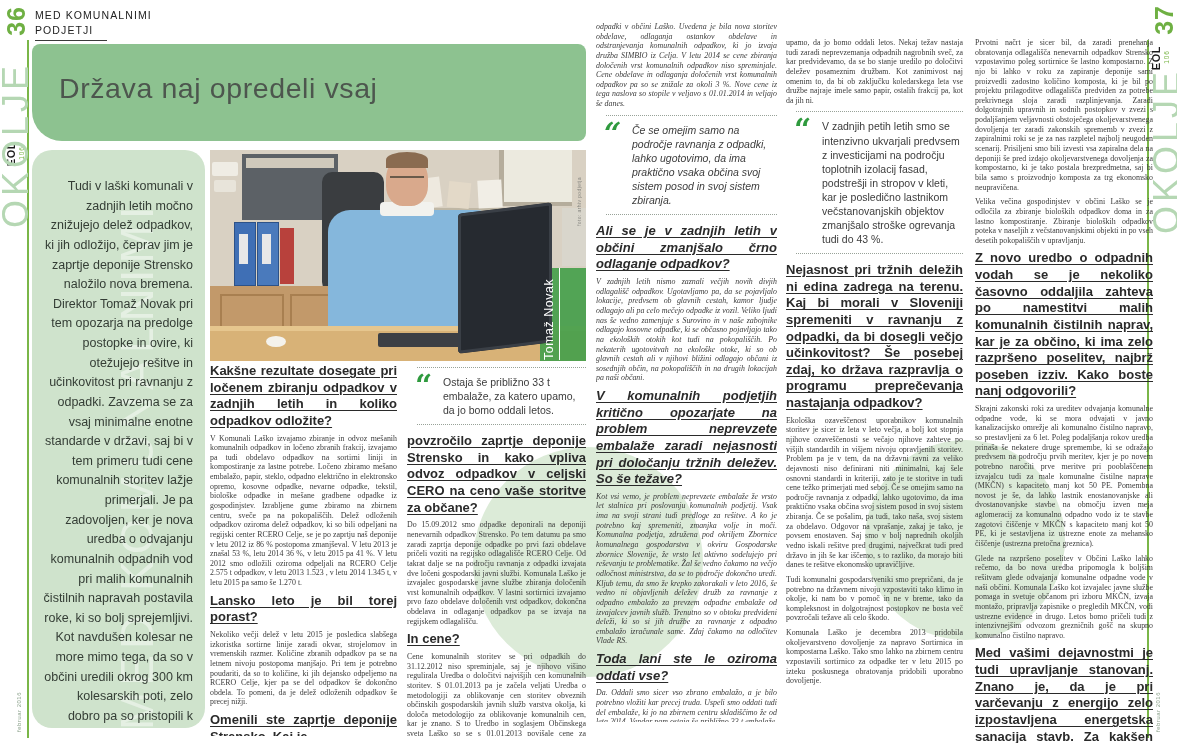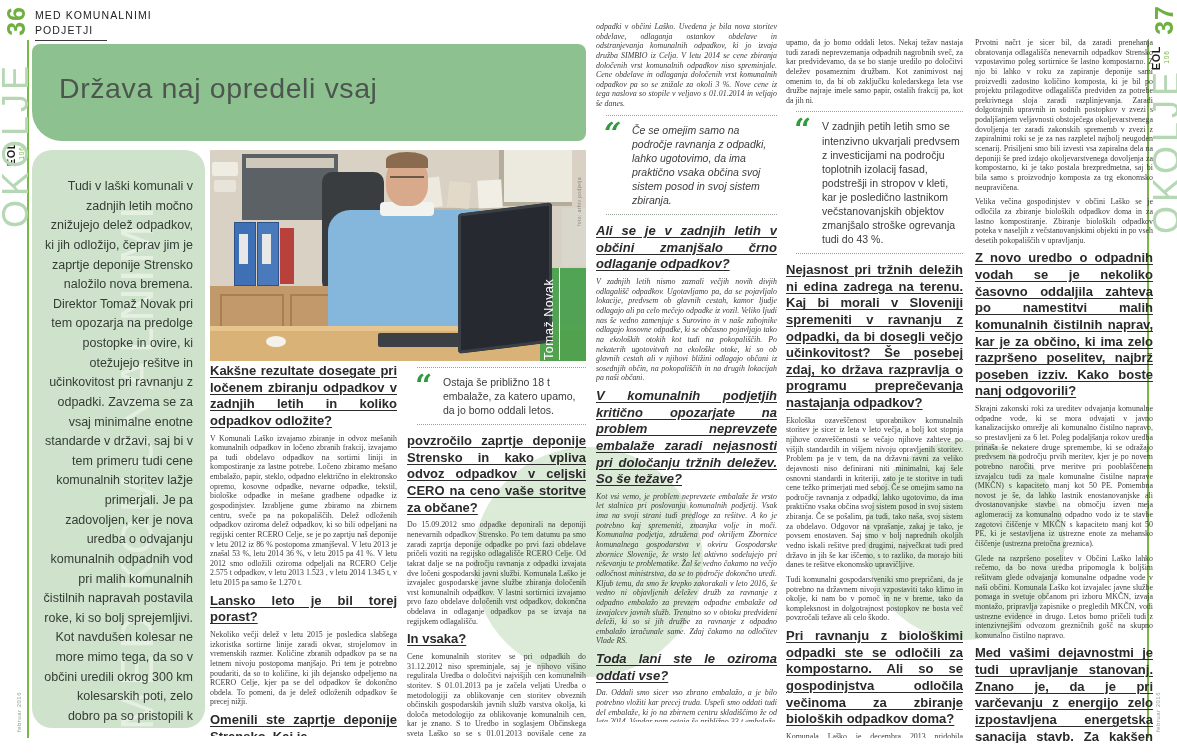--- a/index.html
+++ b/index.html
@@ -166,25 +166,25 @@
   <p class="qq">Kakšne rezultate dosegate pri ločenem zbiranju odpadkov v zadnjih letih in koliko odpadkov odložite?</p>
   <p class="p">V Komunali Laško izvajamo zbiranje in odvoz mešanih komunalnih odpadkov in ločeno zbranih frakcij, izvajamo pa tudi obdelavo odpadkov na sortirni liniji in kompostiranje za lastne potrebe. Ločeno zbiramo mešano embalažo, papir, steklo, odpadno električno in elektronsko opremo, kosovne odpadke, nevarne odpadke, tekstil, biološke odpadke in mešane gradbene odpadke iz gospodinjstev. Izrabljene gume zbiramo na zbirnem centru, sveče pa na pokopališčih. Delež odloženih odpadkov oziroma delež odpadkov, ki so bili odpeljani na regijski center RCERO Celje, se je po zaprtju naš deponije v letu 2012 iz 86 % postopoma zmanjševal. V letu 2013 je znašal 53 %, letu 2014 36 %, v letu 2015 pa 41 %. V letu 2012 smo odložili oziroma odpeljali na RCERO Celje 2.575 t odpadkov, v letu 2013 1.523 , v letu 2014 1.345 t, v letu 2015 pa samo še 1.270 t.</p>
   <p class="qq">Lansko leto je bil torej porast?</p>
   <p class="p">Nekoliko večji delež v letu 2015 je posledica slabšega izkoristka sortirne linije zaradi okvar, strojelomov in vremenskih razmer. Količine zbranih odpadkov pa se na letnem nivoju postopoma manjšajo. Pri tem je potrebno poudariti, da so to količine, ki jih dejansko odpeljemo na RCERO Celje, kjer pa se del odpadkov še dokončno obdela. To pomeni, da je delež odloženih odpadkov še precej nižji.</p>
   <p class="qq">Omenili ste zaprtje deponije Strensko. Kaj je</p>
 </div>
 
 <div class="abs col" style="left:407px;top:361px;width:179px;height:375px;">
   <div class="quote">
     <span class="qmark">“</span>
-    <p class="qtext">Ostaja še približno 18 t embalaže, za katero upamo, da jo bomo oddali letos.</p>
+    <p class="qtext">Ostaja še približno 33 t embalaže, za katero upamo, da jo bomo oddali letos.</p>
   </div>
   <p class="qq">povzročilo zaprtje deponije Strensko in kako vpliva odvoz odpadkov v celjski CERO na ceno vaše storitve za občane?</p>
   <p class="p">Do 15.09.2012 smo odpadke deponirali na deponiji nenevarnih odpadkov Strensko. Po tem datumu pa smo zaradi zaprtja deponije odpadke po prvi fazi obdelave pričeli voziti na regijsko odlagališče RCERO Celje. Od takrat dalje se na področju ravnanja z odpadki izvajata dve ločeni gospodarski javni službi. Komunala Laško je izvajalec gospodarske javne službe zbiranja določenih vrst komunalnih odpadkov. V lastni sortirnici izvajamo prvo fazo obdelave določenih vrst odpadkov, dokončna obdelava in odlaganje odpadkov pa se izvaja na regijskem odlagališču.</p>
-  <p class="qq">In vsaka?</p>
+  <p class="qq">In cene?</p>
   <p class="p">Cene komunalnih storitev se pri odpadkih do 31.12.2012 niso spreminjale, saj je njihovo višino regulirala Uredba o določitvi najvišjih cen komunalnih storitev. S 01.01.2013 pa je začela veljati Uredba o metodologiji za oblikovanje cen storitev obveznih občinskih gospodarskih javnih služb varstva okolja, ki določa metodologijo za oblikovanje komunalnih cen, kar je znano. S to Uredbo in soglasjem Občinskega sveta Laško so se s 01.01.2013 povišale cene za ravnanje z</p>
 </div>
 
 <div class="abs col" style="left:596px;top:22px;width:181px;height:700px;font-style:italic;">
   <p class="p">odpadki v občini Laško. Uvedena je bila nova storitev obdelave, odlaganja ostankov obdelave in odstranjevanja komunalnih odpadkov, ki jo izvaja družba SIMBIO iz Celja. V letu 2014 se cene zbiranja določenih vrst komunalnih odpadkov niso spreminjale. Cene obdelave in odlaganja določenih vrst komunalnih odpadkov pa so se znižale za okoli 3 %. Nove cene iz tega naslova so stopile v veljavo s 01.01.2014 in veljajo še danes.</p>
   <div class="quote">
     <span class="qmark">“</span>
     <p class="qtext">Če se omejim samo na področje ravnanja z odpadki, lahko ugotovimo, da ima praktično vsaka občina svoj sistem posod in svoj sistem zbiranja.</p>
   </div>
   <p class="qq">Ali se je v zadnjih letih v občini zmanjšalo črno odlaganje odpadkov?</p>
@@ -197,21 +197,20 @@
 
 <div class="abs col" style="left:786px;top:38px;width:177px;height:700px;">
   <p class="p">upamo, da jo bomo oddali letos. Nekaj težav nastaja tudi zaradi neprevzemanja odpadnih nagrobnih sveč, za kar predvidevamo, da se bo stanje uredilo po določitvi deležev posameznim družbam. Kot zanimivost naj omenim to, da bi ob zaključku koledarskega leta vse družbe najraje imele samo papir, ostalih frakcij pa, kot da jih ni.</p>
   <div class="quote">
     <span class="qmark">“</span>
     <p class="qtext">V zadnjih petih letih smo se intenzivno ukvarjali predvsem z investicijami na področju toplotnih izolacij fasad, podstrešji in stropov v kleti, kar je posledično lastnikom večstanovanjskih objektov zmanjšalo stroške ogrevanja tudi do 43 %.</p>
   </div>
   <p class="qq">Nejasnost pri tržnih deležih ni edina zadrega na terenu. Kaj bi morali v Sloveniji spremeniti v ravnanju z odpadki, da bi dosegli večjo učinkovitost? Še posebej zdaj, ko država razpravlja o programu preprečevanja nastajanja odpadkov?</p>
   <p class="p">Ekološka ozaveščenost uporabnikov komunalnih storitev je sicer iz leta v leto večja, a bolj kot stopnja njihove ozaveščenosti se večajo njihove zahteve po višjih standardih in višjem nivoju opravljenih storitev. Problem pa je v tem, da na državni ravni za veliko dejavnosti niso definirani niti minimalni, kaj šele osnovni standardi in kriteriji, zato je te storitve in tudi cene težko primerjati med seboj. Če se omejim samo na področje ravnanja z odpadki, lahko ugotovimo, da ima praktično vsaka občina svoj sistem posod in svoj sistem zbiranja. Če se pošalim, pa tudi, tako naša, svoj sistem za obdelavo. Odgovor na vprašanje, zakaj je tako, je povsem enostaven. Saj smo v bolj naprednih okoljih vedno iskali rešitve pred drugimi, največkrat tudi pred državo in jih še kar iščemo, s to razliko, da morajo biti danes te rešitve ekonomsko upravičljive.</p>
   <p class="p">Tudi komunalni gospodarstveniki smo prepričani, da je potrebno na državnem nivoju vzpostaviti tako klimo in okolje, ki nam bo v pomoč in ne v breme, tako da kompleksnost in dolgotrajnost postopkov ne bosta več povzročali težave ali celo škodo.</p>
-  <p class="qq">Pri ravnanju z biološkimi odpadki ste se odločili za kompostarno. Ali so se gospodinjstva odločila večinoma za zbiranje bioloških odpadkov doma?</p>
   <p class="p">Komunala Laško je decembra 2013 pridobila okoljevarstveno dovoljenje za napravo Sortirnica in kompostarna Laško. Tako smo lahko na zbirnem centru vzpostavili sortirnico za odpadke ter v letu 2015 po izteku poskusnega obratovanja pridobili uporabno dovoljenje.</p>
 </div>
 
 <div class="abs col" style="left:975px;top:38px;width:178px;height:705px;">
   <p class="p">Prvotni načrt je sicer bil, da zaradi prenehanja obratovanja odlagališča nenevarnih odpadkov Strensko vzpostavimo poleg sortirnice še lastno kompostarno. Z njo bi lahko v roku za zapiranje deponije sami proizvedli zadostno količino komposta, ki je bil po projektu prilagoditve odlagališča predviden za potrebe prekrivnega sloja zaradi razplinjevanja. Zaradi dolgotrajnih upravnih in sodnih postopkov v zvezi s podaljšanjem veljavnosti obstoječega okoljevarstvenega dovoljenja ter zaradi zakonskih sprememb v zvezi z zapiralnimi roki se je za nas razpletel najbolj neugoden scenarij. Prisiljeni smo bili izvesti vsa zapiralna dela na deponiji še pred izdajo okoljevarstvenega dovoljenja za kompostarno, ki je tako postala brezpredmetna, saj bi bila samo s proizvodnjo komposta za trg ekonomsko neupravičena.</p>
   <p class="p">Velika večina gospodinjstev v občini Laško se je odločila za zbiranje bioloških odpadkov doma in za lastno kompostiranje. Zbiranje bioloških odpadkov poteka v naseljih z večstanovanjskimi objekti in po vseh desetih pokopališčih v upravljanju.</p>
   <p class="qq">Z novo uredbo o odpadnih vodah se je nekoliko časovno oddaljila zahteva po namestitvi malih komunalnih čistilnih naprav, kar je za občino, ki ima zelo razpršeno poselitev, najbrž poseben izziv. Kako boste nanj odgovorili?</p>
   <p class="p">Skrajni zakonski roki za ureditev odvajanja komunalne odpadne vode, ki se mora odvajati v javno kanalizacijsko omrežje ali komunalno čistilno napravo, so prestavljeni za 6 let. Poleg podaljšanja rokov uredba prinaša še nekatere druge spremembe, ki se odražajo predvsem na področju prvih meritev, kjer je po novem potrebno naročiti prve meritve pri pooblaščenem izvajalcu tudi za male komunalne čistilne naprave (MKČN) s kapaciteto manj kot 50 PE. Pomembna novost je še, da lahko lastnik enostanovanjske ali dvostanovanjske stavbe na območju izven meja aglomeracij za komunalno odpadno vodo iz te stavbe zagotovi čiščenje v MKČN s kapaciteto manj kot 50 PE, ki je sestavljena iz ustrezne enote za mehansko čiščenje (ustrezna pretočna greznica).</p>
   <p class="p">Glede na razpršeno poselitev v Občini Laško lahko rečemo, da bo nova uredba pripomogla k boljšim rešitvam glede odvajanja komunalne odpadne vode v naši občini. Komunala Laško kot izvajalec javne službe pomaga in svetuje občanom pri izboru MKČN, izvaja montažo, pripravlja zapisnike o pregledih MKČN, vodi ustrezne evidence in drugo. Letos bomo pričeli tudi z intenzivnejšim odvozom grezničnih gošč na skupno komunalno čistilno napravo.</p>
   <p class="qq">Med vašimi dejavnostmi je tudi upravljanje stanovanj. Znano je, da je pri varčevanju z energijo zelo izpostavljena energetska sanacija stavb. Za kakšen program sanacije ste se odločili?</p>

